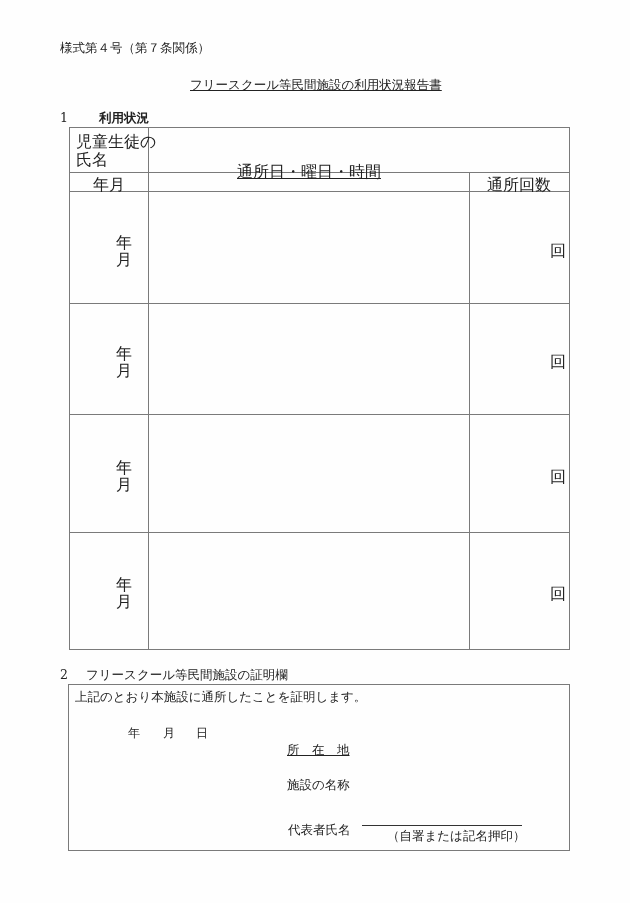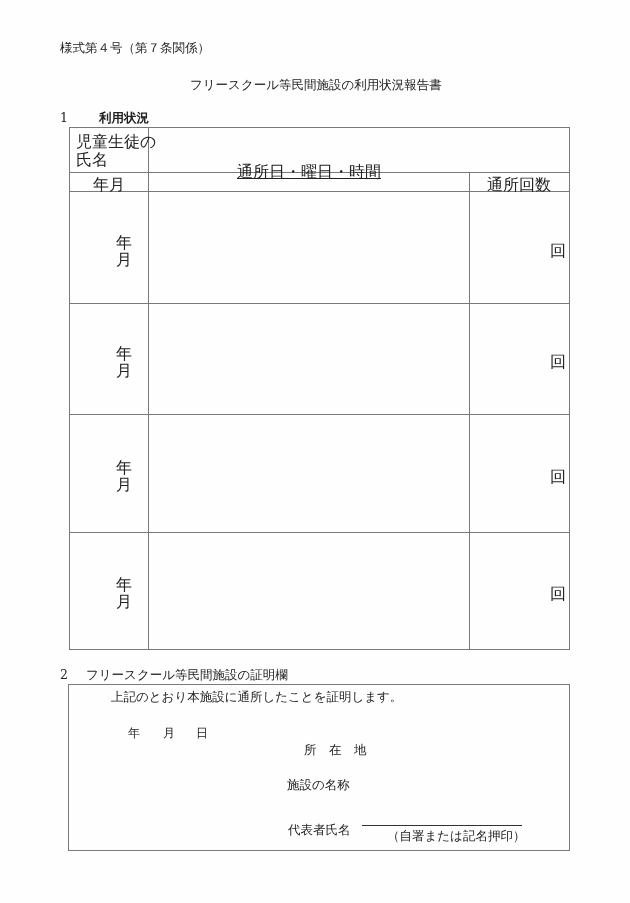--- a/index.html
+++ b/index.html
@@ -14,21 +14,21 @@
     .line { position: absolute; background: #7a7a7a; }
     .hline { height: 1px; }
     .vline { width: 1px; }
     .cell-text { position: absolute; font-size: 16px; white-space: nowrap; }
     .center { transform: translateX(-50%); }
   </style>
 </head>
 <body>
 
 <div class="abs t13" style="left:60px; top:40px;">様式第４号（第７条関係）</div>
-<div class="abs t13" style="left:190px; top:77px;">フリースクール等民間施設の利用状況報告書</div>
+<div class="abs t13" style="left:190px; top:77px;text-decoration:underline;">フリースクール等民間施設の利用状況報告書</div>
 
 <div class="abs t13" style="left:60px; top:110px;">1</div>
 <div class="abs t13" style="left:99px; top:110px;font-weight:bold;">利用状況</div>
 
 <div>
 
   <div class="line hline" style="left:69px; top:127px; width:501px;"></div>
   <div class="line hline" style="left:69px; top:649px; width:501px;"></div>
   <div class="line vline" style="left:69px; top:127px; height:523px;"></div>
   <div class="line vline" style="left:569px; top:127px; height:523px;"></div>
@@ -76,23 +76,23 @@
     <div class="cell-text" style="left:116px; top:592px;">月</div>
     <div class="abs" style="left:150px; top:534px; width:318px; height:114px;"></div>
     <div class="cell-text" style="left:550px; top:584px;">回</div>
   </div>
 </div>
 
 <div class="abs t13" style="left:60px; top:667px;">2</div>
 <div class="abs t13" style="left:86px; top:667px;">フリースクール等民間施設の証明欄</div>
 
 <div class="abs" style="left:68px; top:684px; width:500px; height:165px; border:1px solid #7a7a7a;"></div>
-<div class="abs t13" style="left:75px; top:689px;margin-left:36px;">上記のとおり本施設に通所したことを証明します。</div>
+<div class="abs t13" style="left:75px; top:689px;">上記のとおり本施設に通所したことを証明します。</div>
 
 <div class="abs t12" style="left:128px; top:725px;">年</div>
 <div class="abs t12" style="left:163px; top:725px;">月</div>
 <div class="abs t12" style="left:196px; top:725px;">日</div>
 
-<div class="abs t13" style="left:304px; top:742px;">所　在　地</div>
+<div class="abs t13" style="left:287px; top:742px;text-decoration:underline;">所　在　地</div>
 <div class="abs t13" style="left:287px; top:777px;">施設の名称</div>
 <div class="abs t13" style="left:288px; top:811px;margin-top:11px;">代表者氏名</div>
 <div class="line hline" style="left:362px; top:825px; width:160px; background:#333;"></div>
 <div class="abs t13" style="left:387px; top:828px;">（自署または記名押印）</div>
 
 </body></html>

